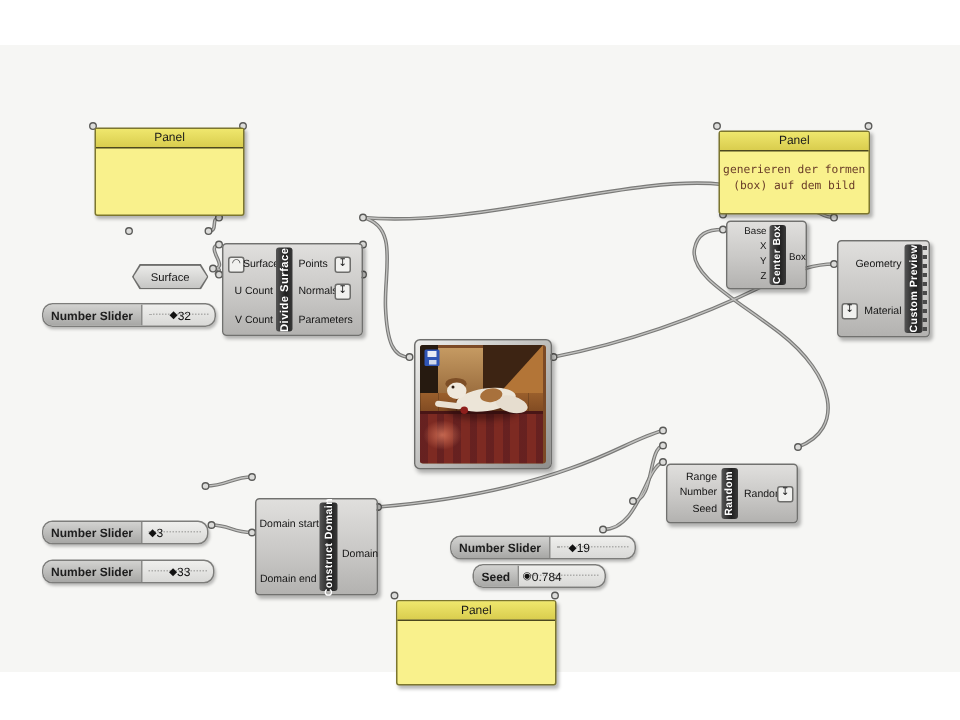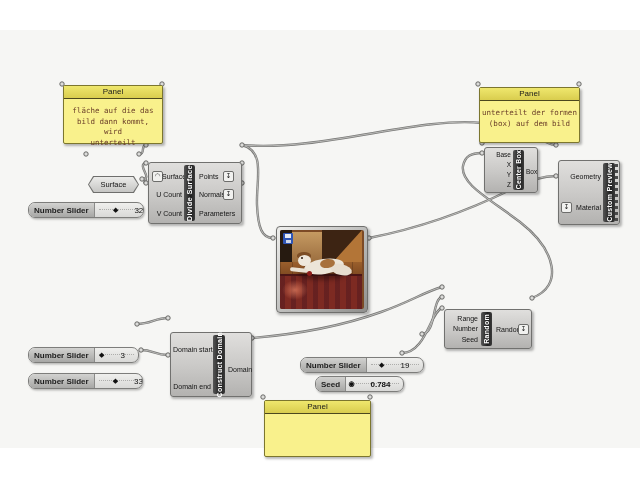--- a/index.html
+++ b/index.html
@@ -31,21 +31,21 @@
 
   
   .slider{position:absolute;height:14px;border:1px solid #7d7d7b;border-radius:7px;
     background:linear-gradient(180deg,#efefed,#d9d9d7);box-shadow:1px 1.5px 2px rgba(0,0,0,.25);
     display:flex;overflow:hidden;}
   .sl-label{background:linear-gradient(180deg,#d2d2d0,#a7a7a5);border-right:1px solid #8b8b89;
     font-size:8px;font-weight:bold;color:#1d1d1d;display:flex;align-items:center;padding:0 5px;
     white-space:nowrap;flex:0 0 auto;}
   .sl-track{position:relative;flex:1;}
   .sl-track::after{content:"";position:absolute;left:4px;right:4px;top:6px;border-top:1px dotted #adadab;}
-  .sl-knob{position:absolute;top:0;height:14px;display:flex;align-items:center;gap:16px;
+  .sl-knob{position:absolute;top:0;height:14px;display:flex;align-items:center;gap:0;
     font-size:8px;color:#111;z-index:2;white-space:nowrap;}
   .sl-knob .glyph{font-size:7px;}
 
   
   .capsule-o{position:absolute;left:88px;top:146px;width:51px;height:17px;
     clip-path:polygon(10% 0,90% 0,100% 50%,90% 100%,10% 100%,0 50%);background:#6e6e6c;}
   .capsule-i{position:absolute;left:1px;top:1px;width:49px;height:15px;
     clip-path:polygon(10% 0,90% 0,100% 50%,90% 100%,10% 100%,0 50%);
     background:linear-gradient(180deg,#eBebe9,#c6c6c4);
     font-size:7.5px;display:flex;align-items:center;justify-content:center;color:#141414;}
@@ -127,28 +127,25 @@
         <circle cx="162" cy="84" r="2.2"></circle>
       <circle cx="478" cy="84" r="2.2"></circle>
         <circle cx="579" cy="84" r="2.2"></circle>
       <circle cx="263" cy="397" r="2.2"></circle>
         <circle cx="370" cy="397" r="2.2"></circle>
     </g>
   </svg>
 
   <div class="panel" style="left:63px;top:55px;width:98px;height:57px;">
     <div class="panel-h">Panel</div>
-    <div class="panel-b">fläche auf die das
-bild dann kommt, wird
-unterteilt</div>
   </div>
 
   <div class="panel" style="left:479px;top:57px;width:99px;height:54px;">
     <div class="panel-h">Panel</div>
-    <div class="panel-b">unterteilt der formen
+    <div class="panel-b">generieren der formen
 (box) auf dem bild</div>
   </div>
 
   <div class="panel" style="left:264px;top:370px;width:105px;height:55px;">
     <div class="panel-h">Panel</div>
   </div>
 
   <div class="capsule-o">
     <div class="capsule-i">Surface</div>
   </div>
@@ -270,20 +267,20 @@
       <div class="sl-knob" style="left:22%;">
         <span class="glyph">◆</span>
         <span>19</span>
       </div>
     </div>
   </div>
 
   <div class="slider" style="left:315px;top:346px;width:87px;">
     <div class="sl-label">Seed</div>
     <div class="sl-track">
-      <div class="sl-knob" style="left:4%;font-weight:bold;">
+      <div class="sl-knob" style="left:4%;">
         <span class="glyph">◉</span>
         <span>0.784</span>
       </div>
     </div>
   </div>
 
 </div>
 
 </body></html>

